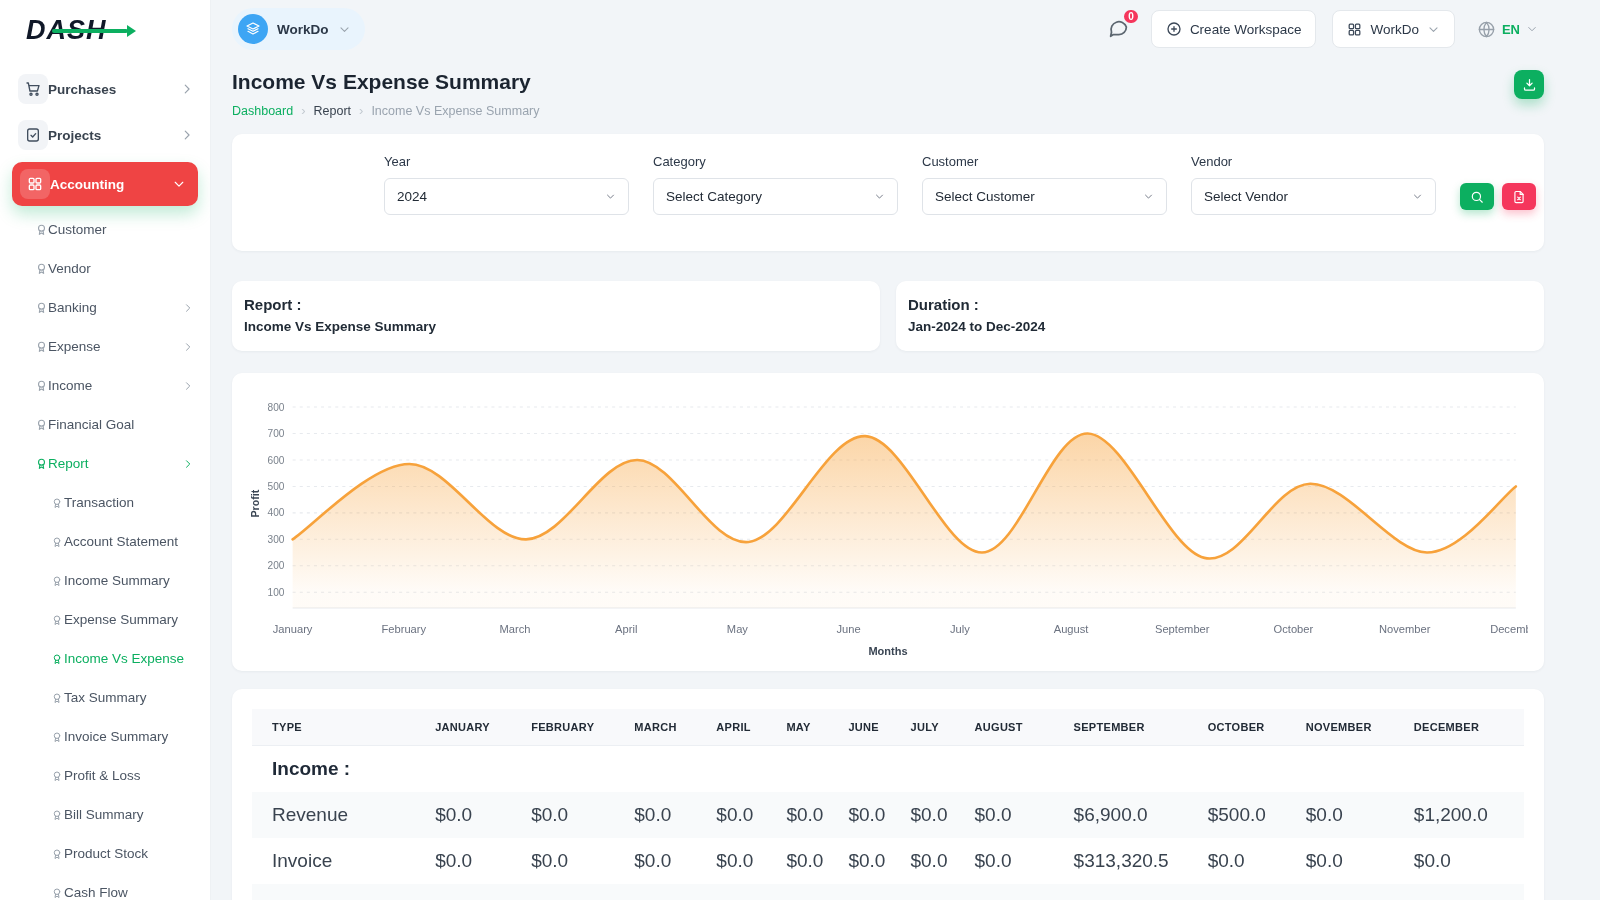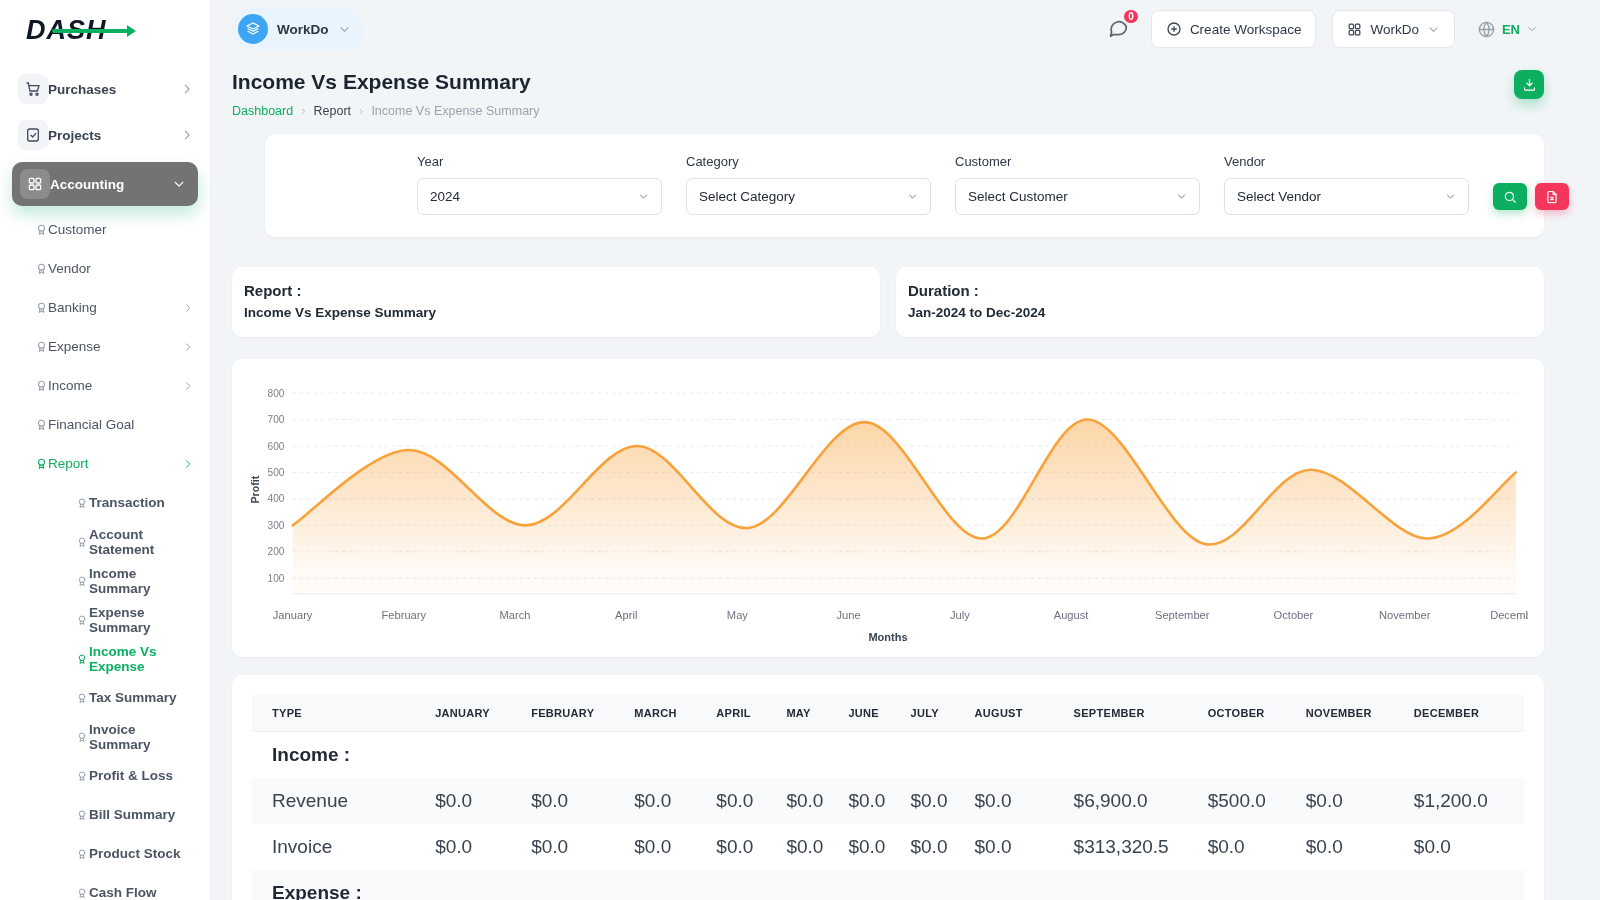--- a/index.html
+++ b/index.html
@@ -14,25 +14,25 @@
 
   
   .sidebar { width:210px; flex-shrink:0; background:#ffffff; box-shadow:1px 0 0 #eef1f4; overflow:hidden; }
   .logo { height:60px; display:flex; align-items:center; padding-left:26px; position:relative; }
   .logo-text { font-size:27px; font-weight:800; font-style:italic; letter-spacing:1px; color:#101828; }
   .logo-arrow { position:absolute; left:52px; top:29px; width:76px; height:4px; background:#0caf60; border-radius:2px; }
   .logo-arrow::after { content:""; position:absolute; right:-8px; top:-4px; border-left:9px solid #0caf60; border-top:6px solid transparent; border-bottom:6px solid transparent; }
   nav { padding-top:6px; }
   .side-item { display:flex; align-items:center; gap:0; height:46px; padding:0 16px 0 18px; font-size:13.5px; font-weight:600; color:#39434f; cursor:pointer; }
   .side-item.lvl1 { height:39px; padding-left:34px; font-weight:500; color:#4b5563; }
-  .side-item.lvl2 { height:39px; padding-left:75px; font-weight:700; color:#4b5563;align-items:center; }
+  .side-item.lvl2 { height:39px; padding-left:50px; font-weight:400; color:#4b5563;align-items:center; }
   .icon-box { width:30px; height:30px; border-radius:8px; background:#f2f4f7; color:#414e5e; display:flex; align-items:center; justify-content:center; flex-shrink:0; }
   .mini-icon { width:14px; height:14px; color:#9aa3ad; display:flex; align-items:center; justify-content:center; flex-shrink:0; }
   .chev { margin-left:auto; color:#9aa3ad; display:flex; align-items:center; }
-  .side-item.active { background:#737373; color:#fff; margin:4px 12px; border-radius:10px; height:44px; padding:0 12px 0 8px; box-shadow:0 8px 16px rgba(12,175,96,.25); }
+  .side-item.active { background:#ef4444; color:#fff; margin:4px 12px; border-radius:10px; height:44px; padding:0 12px 0 8px; box-shadow:0 8px 16px rgba(12,175,96,.25); }
   .side-item.active .icon-box { background:rgba(255,255,255,.18); color:#fff; }
   .side-item.active .chev { color:#fff; }
   .side-item.highlight { color:#0caf60; }
   .side-item.highlight .mini-icon, .side-item.highlight .chev { color:#0caf60; }
 
   
   .main { flex:1; padding:0 56px 0 22px; overflow:hidden; display:flex; flex-direction:column; }
 
   .topbar { height:58px; display:flex; align-items:center; justify-content:space-between; flex-shrink:0; }
   .ws-pill { display:flex; align-items:center; gap:9px; background:#e9f4fd; border:none; border-radius:24px; height:42px; padding:0 14px 0 6px; font-size:13.5px; font-weight:600; color:#2c3848; cursor:pointer; font-family:inherit; }
@@ -49,21 +49,21 @@
   .page-head h1 { margin:0; font-size:21px; font-weight:700; color:#1b2430; }
   .breadcrumb { margin-top:9px; display:flex; align-items:center; gap:8px; font-size:12.5px; }
   .crumb.link { color:#0caf60; cursor:pointer; }
   .crumb.mid { color:#39434f; cursor:pointer; }
   .crumb.current { color:#9aa4af; }
   .crumb-sep { color:#c2c9d0; font-size:13px; }
   .download-btn { width:30px; height:29px; border-radius:8px; border:none; background:#0caf60; color:#fff; display:flex; align-items:center; justify-content:center; cursor:pointer; box-shadow:0 6px 12px rgba(12,175,96,.3); }
 
   .card { background:#fff; border-radius:10px; box-shadow:0 1px 3px rgba(20,30,50,.05); }
 
-  .filter-card { margin-top:16px; padding:20px 20px 22px; flex-shrink:0;margin-left:33px; }
+  .filter-card { margin-top:16px; padding:20px 20px 36px; flex-shrink:0; }
   .filter-row { display:flex; align-items:flex-end; gap:24px; padding-left:132px; }
   .filter-field label { display:block; font-size:13px; font-weight:500; color:#2c3848; margin-bottom:9px; }
   .select { width:245px; height:37px; border:1px solid #dfe3e8; border-radius:6px; background:#fff; display:flex; align-items:center; justify-content:space-between; padding:0 12px; font-size:13.5px; color:#222b36; cursor:pointer; }
   .select .chev { color:#6b7280; margin-left:8px; }
   .filter-actions { margin-left:auto; display:flex; gap:8px; align-self:flex-end; padding-bottom:5px; }
   .icon-btn { width:34px; height:27px; border-radius:6px; border:none; color:#fff; display:flex; align-items:center; justify-content:center; cursor:pointer; }
   .icon-btn.search { background:#0caf60; box-shadow:0 4px 8px rgba(12,175,96,.3); }
   .icon-btn.reset { background:#f5365c; box-shadow:0 4px 8px rgba(245,54,92,.3); }
 
   .summary-row { display:flex; gap:16px; margin-top:30px; flex-shrink:0; }

